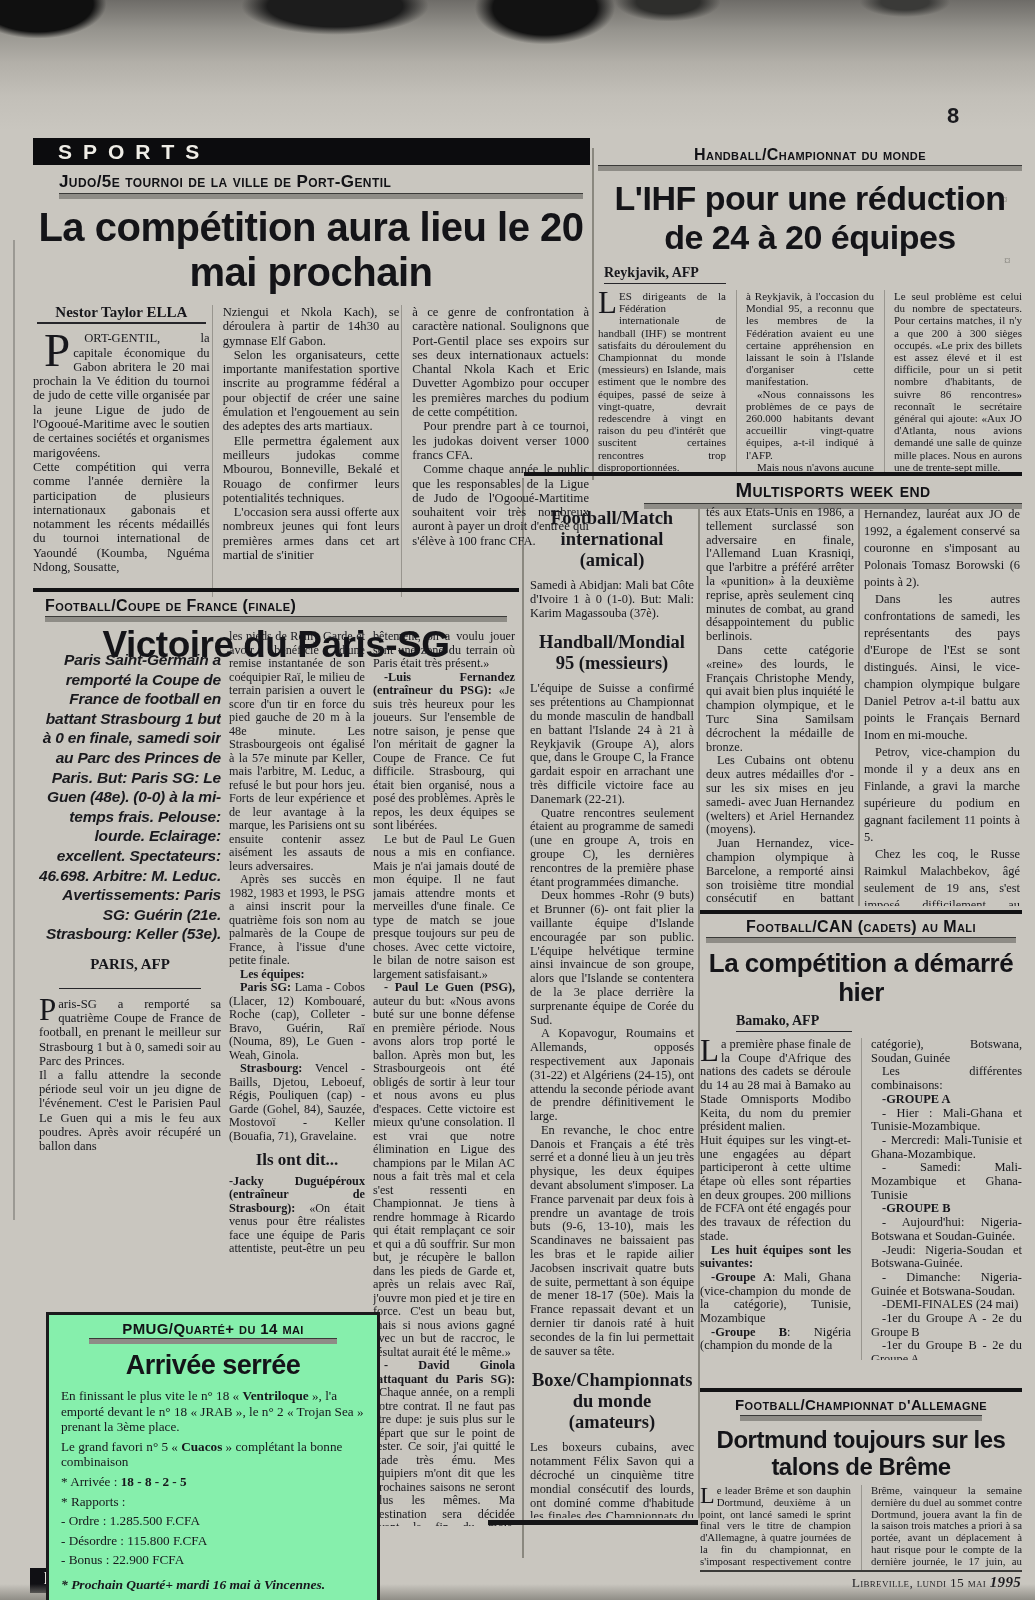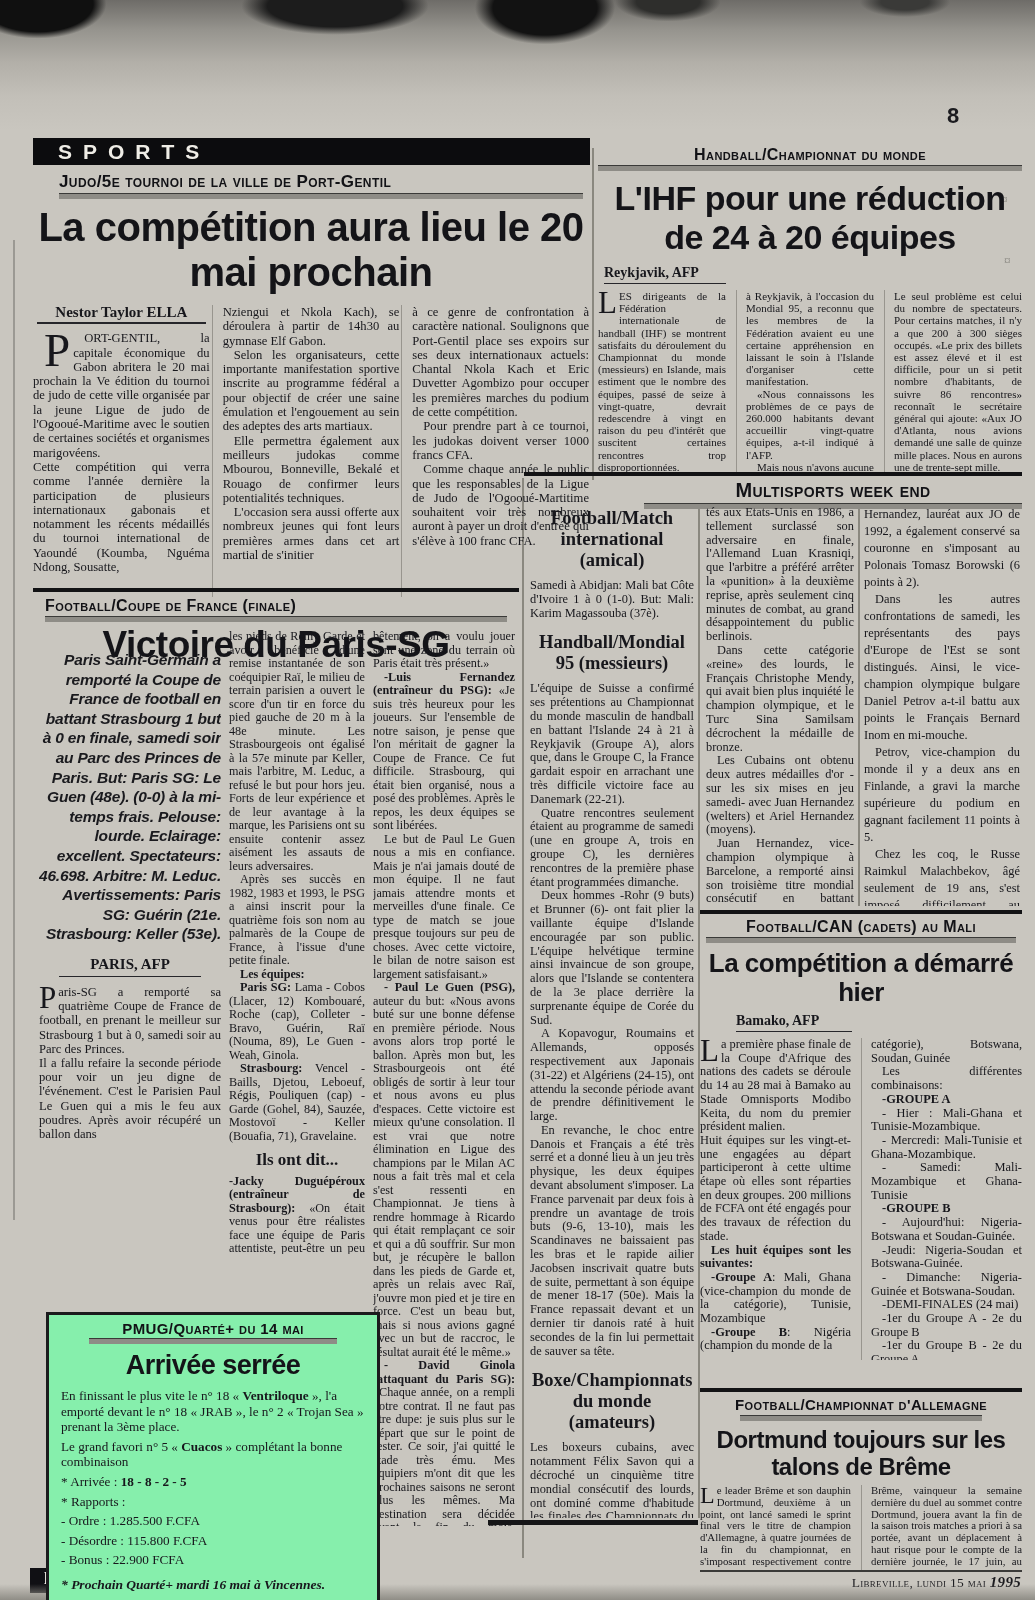--- a/index.html
+++ b/index.html
@@ -60,21 +60,21 @@
   
   .cdf{position:absolute;left:33px;top:588px;width:486px;height:946px;}
   .cdf .hbar{margin-bottom:5px;}
   .k-cdf{font-size:16px;margin-left:12px;}
   .cdf .gbar{margin-left:12px;width:462px;margin-top:1px;}
   .h-cdf{font-size:37px;line-height:40px;margin:3px 0 0;}
   .cdf-colA{position:absolute;left:6px;top:62px;width:182px;height:614px;overflow:hidden;}
   .summary{font-family:"Liberation Sans",sans-serif;font-style:italic;font-weight:700;
       font-size:15.5px;line-height:19.6px;text-align:right;letter-spacing:-.2px;color:#1a1a1e;}
   .byline2{font-weight:700;font-size:15px;text-align:center;border-bottom:1.5px solid #26262a;
-      margin:12px 20px 8px;padding-bottom:3px;}
+      margin:12px 20px 8px;padding-bottom:15px;}
   .cdf-colA .body{font-size:12.6px;line-height:14.2px;}
   .cdf-colB{position:absolute;left:196px;top:42px;width:136px;height:624px;overflow:hidden;
       font-size:12.2px;line-height:13.5px;}
   .cdf-colC{position:absolute;left:340px;top:42px;width:142px;height:896px;overflow:hidden;
       font-size:12.2px;line-height:13.5px;}
   .ilsontdit{font-weight:700;font-size:17px;text-align:center;margin:10px 0 8px;}
   
   .pmug{position:absolute;left:46px;top:1312px;width:334px;height:294px;border:3px solid #1b1b1d;
       background:#86efac;box-sizing:border-box;padding:5px 12px;z-index:3;}
   .k-pmug{font-size:15px;text-align:center;}
@@ -195,21 +195,21 @@
     <div class="hbar"></div>
     <div class="kicker k-cdf">Football/Coupe de France (finale)</div>
     <div class="gbar"></div>
     <h1 class="headline h-cdf">Victoire du Paris-SG</h1>
     <div class="cdf-colA">
       <div class="summary">Paris Saint-Germain a remporté la Coupe de France de football en battant Strasbourg 1 but à 0 en finale, samedi soir au Parc des Princes de Paris. But: Paris SG: Le Guen (48e). (0-0) à la mi-temps frais. Pelouse: lourde. Eclairage: excellent. Spectateurs: 46.698. Arbitre: M. Leduc. Avertissements: Paris SG: Guérin (21e. Strasbourg: Keller (53e).</div>
       <div class="byline2">PARIS, AFP</div>
       <div class="body">
         <p><span class="dc dc2">P</span><span>aris-SG a remporté sa quatrième Coupe de France de football, en prenant le meilleur sur Strasbourg 1 but à 0, samedi soir au Parc des Princes.</span></p>
         <div class="plist">
-            <p>Il a fallu refaire la seconde période pour voir un jeu digne de l'événement. C'est le Parisien Paul Le Guen qui a mis le feu aux poudres. Après avoir récupéré un ballon dans</p>
+            <p>Il a fallu attendre la seconde période seul voir un jeu digne de l'événement. C'est le Parisien Paul Le Guen qui a mis le feu aux poudres. Après avoir récupéré un ballon dans</p>
           </div>
       </div>
     </div>
     <div class="cdf-colB body">
       <div class="plist">
           <p>les pieds de Rémy Garde et avoir bénéficié d'une remise instantanée de son coéquipier Raï, le milieu de terrain parisien a ouvert le score d'un tir en force du pied gauche de 20 m à la 48e minute. Les Strasbourgeois ont égalisé à la 57e minute par Keller, mais l'arbitre, M. Leduc, a refusé le but pour hors jeu. Forts de leur expérience et de leur avantage à la marque, les Parisiens ont su ensuite contenir assez aisément les assauts de leurs adversaires.</p>
           <p>Après ses succès en 1982, 1983 et 1993, le PSG a ainsi inscrit pour la quatrième fois son nom au palmarès de la Coupe de France, à l'issue d'une petite finale.</p>
           <p><b>Les équipes:</b></p>
           <p><b>Paris SG:</b> Lama - Cobos (Llacer, 12) Kombouaré, Roche (cap), Colleter - Bravo, Guérin, Raï (Nouma, 89), Le Guen - Weah, Ginola.</p>
           <p><b>Strasbourg:</b> Vencel - Baills, Djetou, Leboeuf, Régis, Pouliquen (cap) - Garde (Gohel, 84), Sauzée, Mostovoï - Keller (Bouafia, 71), Gravelaine.</p>

